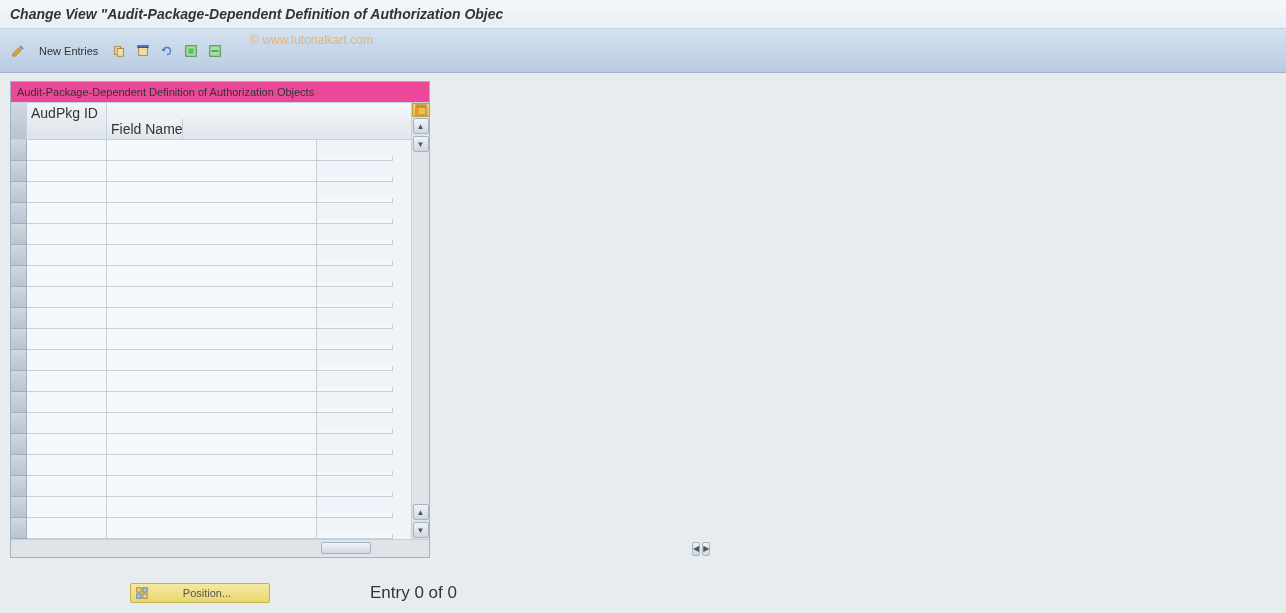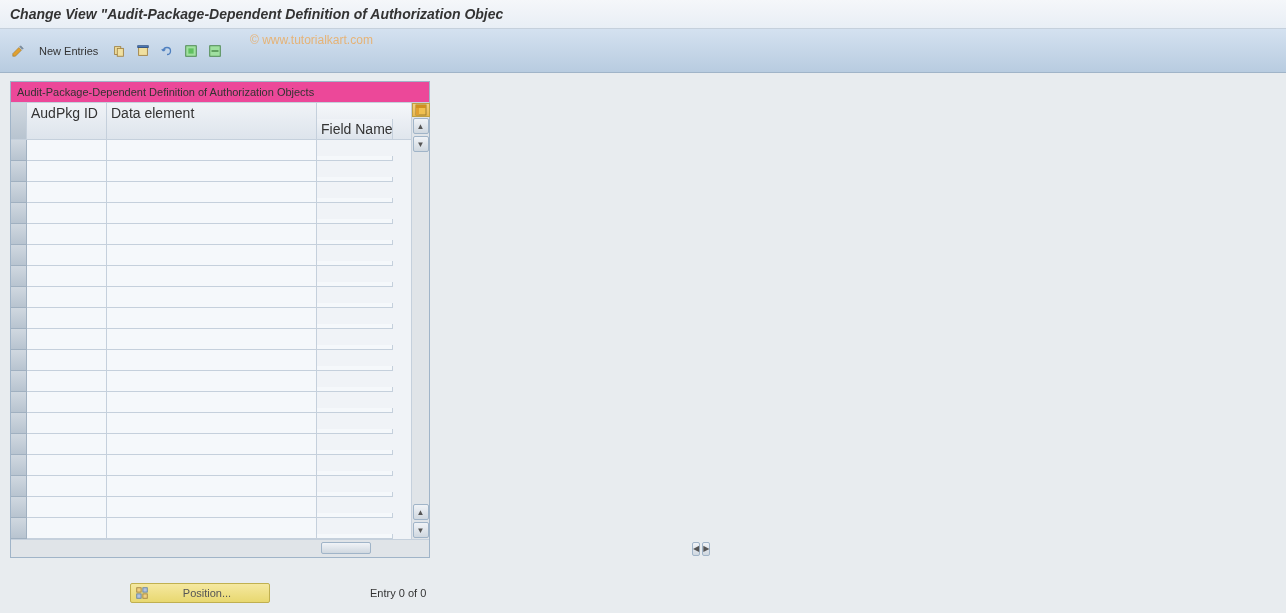--- a/index.html
+++ b/index.html
@@ -218,21 +218,21 @@
       height: 14px;
       display: inline-flex;
       align-items: center;
       justify-content: center;
     }
     .position-label {
       flex: 1;
       text-align: center;
     }
     .status-text {
-      font-size: 11px;
+      font-size: 17px;
       color: #333;
     }
     
     svg { display: block; }
   </style>
 </head>
 <body>
 
 <div class="title-bar">
   <span class="title-text">Change View "Audit-Package-Dependent Definition of Authorization Objec</span>
@@ -282,21 +282,20 @@
 </div>
 
 <div class="content-area">
   <div class="table-container">
     <div class="table-header-row">Audit-Package-Dependent Definition of Authorization Objects</div>
     <div class="table-grid">
       <div class="table-rows-container">
         <div class="column-headers">
           <div class="row-selector-header"></div>
           <div class="col-header col-audpkg">AudPkg ID</div>
-          <div class="col-header col-dataelem">Data element</div>
           <div class="col-header col-fieldname">Field Name</div>
         </div>
         <div id="rows-host">
             <div class="data-row">
               <div class="row-selector"></div>
               <div class="data-cell col-audpkg"></div>
               <div class="data-cell col-dataelem"></div>
               <div class="data-cell col-fieldname"></div>
             </div>
             <div class="data-row">

